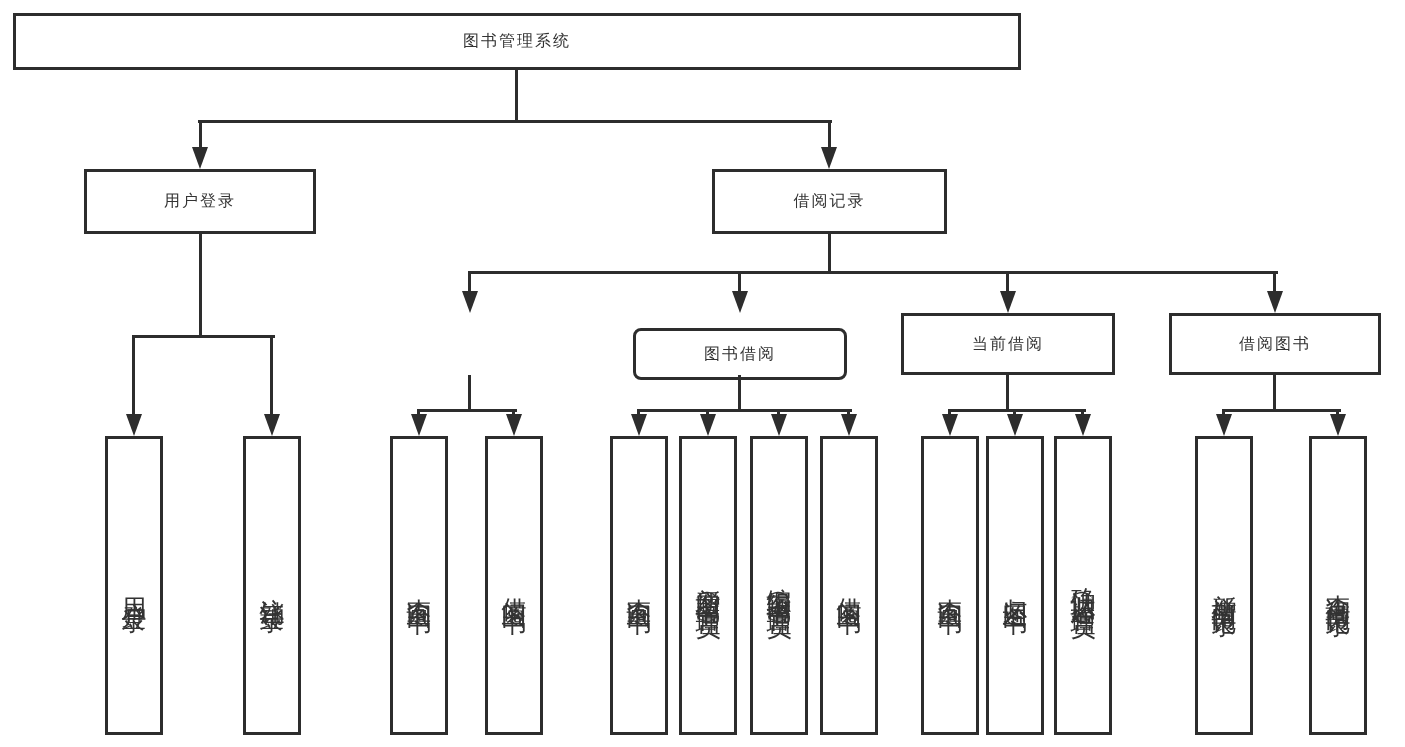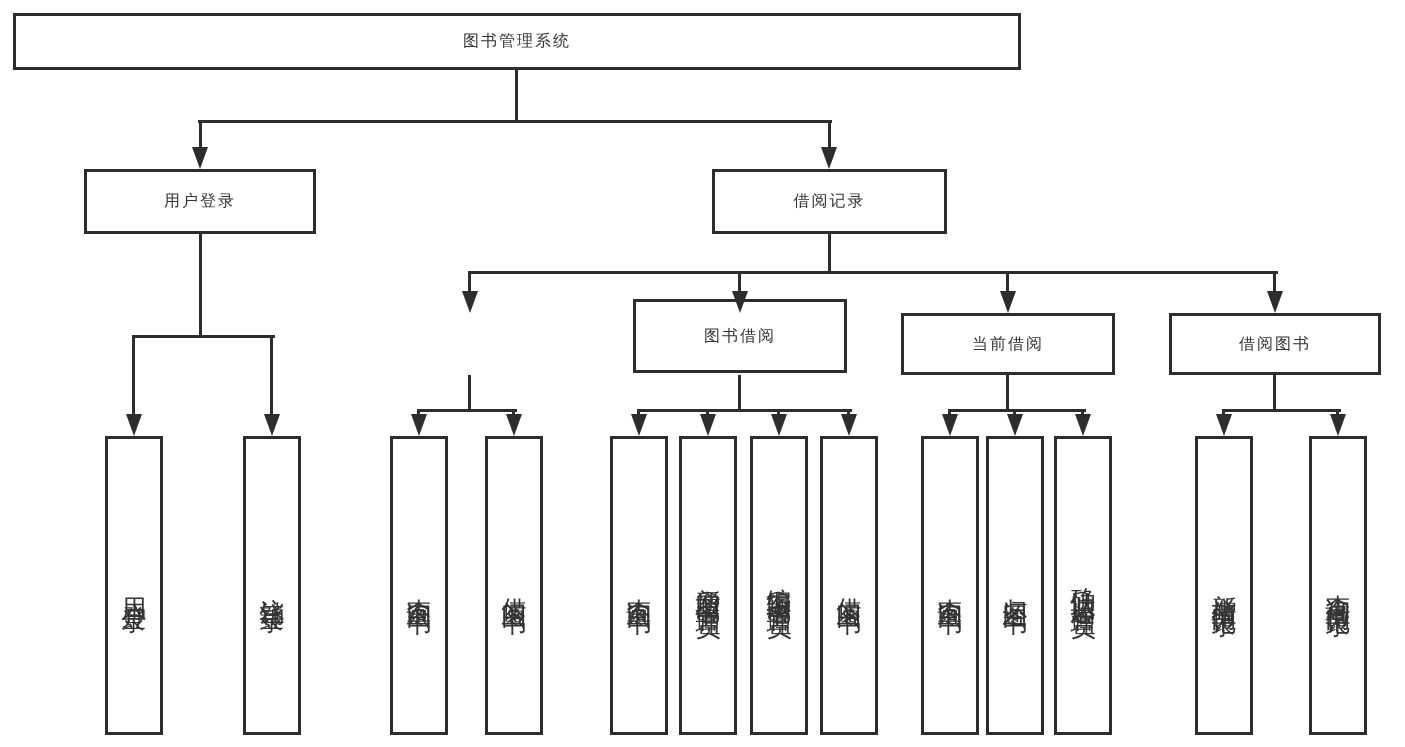--- a/index.html
+++ b/index.html
@@ -38,21 +38,21 @@
     <span>图书管理系统</span>
   </div>
 
   <div class="box" style="left:84px;top:169px;width:232px;height:65px;">
     <span>用户登录</span>
   </div>
   <div class="box" style="left:712px;top:169px;width:235px;height:65px;">
     <span>借阅记录</span>
   </div>
 
-  <div class="box" style="left:633px;top:299px;width:214px;height:74px;">
+  <div class="box" style="left:633px;top:328px;width:214px;height:52px;border-radius:8px;">
     <span>图书借阅</span>
   </div>
   <div class="box" style="left:901px;top:313px;width:214px;height:62px;">
     <span>当前借阅</span>
   </div>
   <div class="box" style="left:1169px;top:313px;width:212px;height:62px;">
     <span>借阅图书</span>
   </div>
 
   <div class="box leaf" style="left:105px;top:436px;width:58px;height:299px;">

